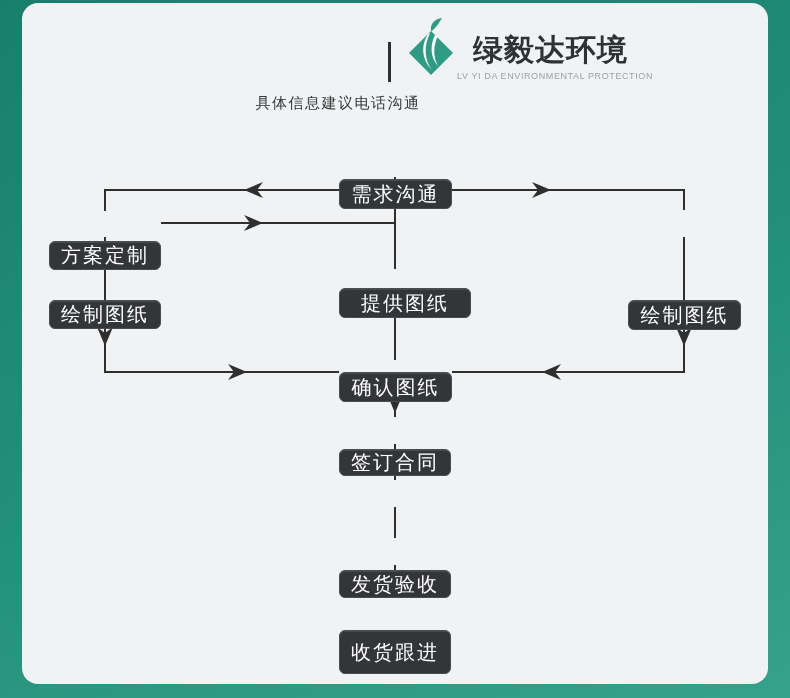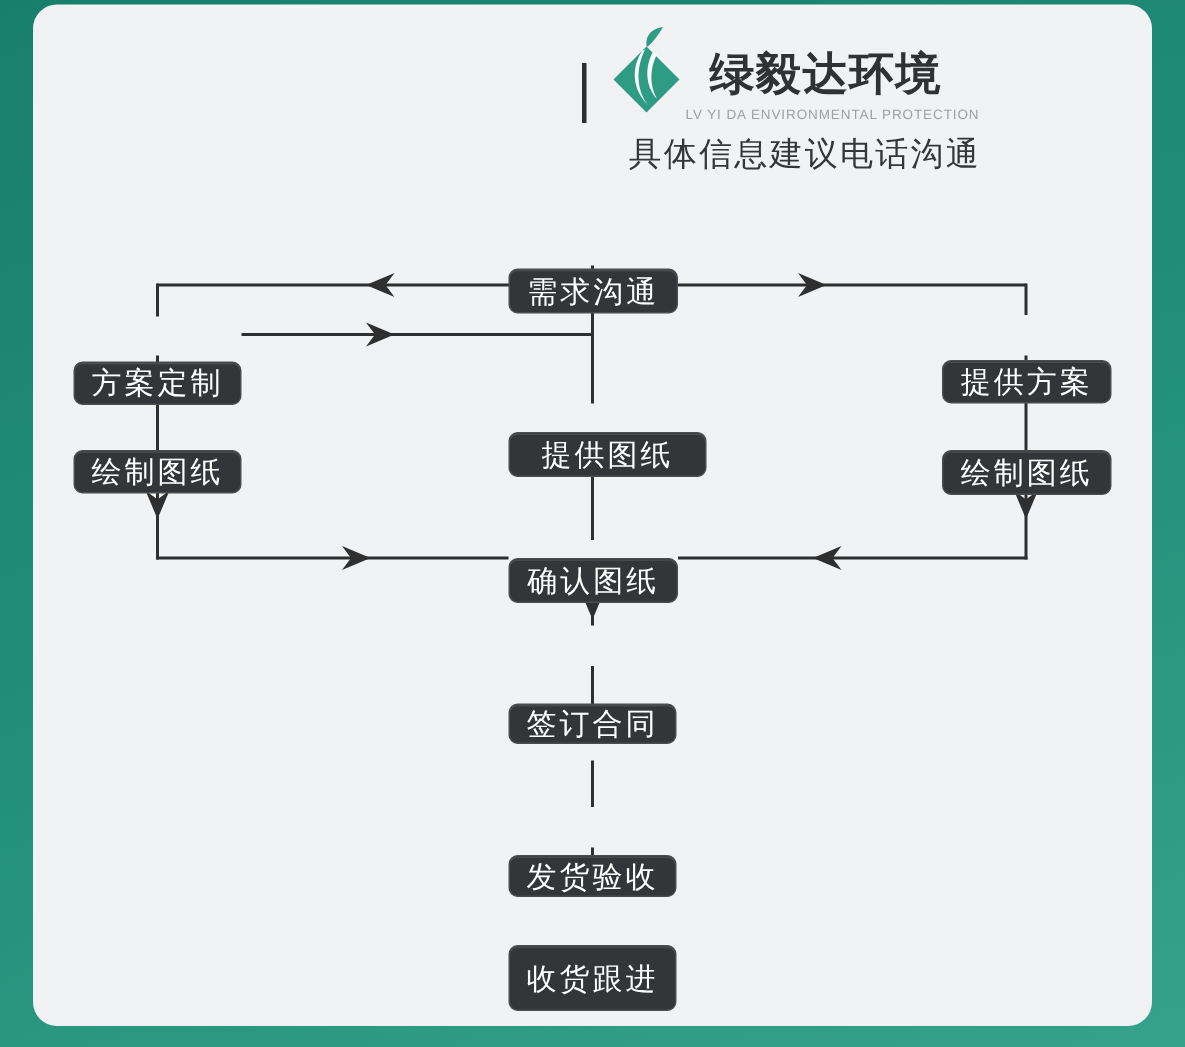--- a/index.html
+++ b/index.html
@@ -44,22 +44,22 @@
     font-size:30px;line-height:32px;font-weight:bold;
     color:#2e3234;letter-spacing:1px;white-space:nowrap;margin-left:17px;
   }
   .brand-sub{
     position:absolute;left:457px;top:71px;
     font-size:9px;line-height:11px;
     color:var(--text-muted);letter-spacing:0.6px;white-space:nowrap;
   }
   .note{
     position:absolute;left:22px;top:90px;width:632px;
-    text-align:right;
-    font-size:22px;line-height:26px;font-weight:500;
+    text-align:center;
+    font-size:15px;line-height:26px;font-weight:500;
     color:#343637;letter-spacing:1.5px;
   }
   
   .flow-lines{position:absolute;left:0;top:0;}
   .flow-lines line{stroke:var(--line);stroke-width:2;fill:none;}
   .flow-lines polygon{fill:var(--line);stroke:none;}
   .node{
     position:absolute;box-sizing:border-box;
     background:var(--box-bg);
     border:1px solid #4a4c4e;
@@ -71,21 +71,21 @@
     white-space:nowrap;
     margin-top:32px;
   }
   .n1{left:339px;top:147px;width:113px;height:30px}
   .n2{left:49px;top:209px;width:112px;height:29px}
   .n3{left:628px;top:208px;width:113px;height:29px}
   .n4{left:49px;top:268px;width:112px;height:29px}
   .n5{left:339px;top:256px;width:132px;height:30px}
   .n6{left:628px;top:268px;width:113px;height:30px}
   .n7{left:339px;top:340px;width:113px;height:30px}
-  .n8{left:339px;top:437px;width:112px;height:27px}
+  .n8{left:339px;top:417px;width:112px;height:27px}
   .n9{left:339px;top:480px;width:112px;height:28px}
   .n10{left:339px;top:538px;width:112px;height:28px}
   .n11{left:339px;top:598px;width:112px;height:44px}
 </style>
 </head>
 <body>
 
 <div class="page">
   <div class="card"></div>
 
@@ -123,21 +123,20 @@
     <polygon points="263,223 244,215 250,223 244,231"></polygon>
     <polygon points="105,346 97,327 105,333 113,327"></polygon>
     <polygon points="684,346 676,327 684,333 692,327"></polygon>
     <polygon points="247,372 228,364 234,372 228,380"></polygon>
     <polygon points="542,372 561,364 555,372 561,380"></polygon>
     <polygon points="395,413 387,394 395,400 403,394"></polygon>
   </svg>
 
   <div class="node n1">需求沟通</div>
   <div class="node n2">方案定制</div>
-  <div class="node n3">提供方案</div>
   <div class="node n4">绘制图纸</div>
   <div class="node n5">提供图纸</div>
   <div class="node n6">绘制图纸</div>
   <div class="node n7">确认图纸</div>
   <div class="node n8">签订合同</div>
   <div class="node n10">发货验收</div>
   <div class="node n11">收货跟进</div>
 </div>
 
 </body></html>

